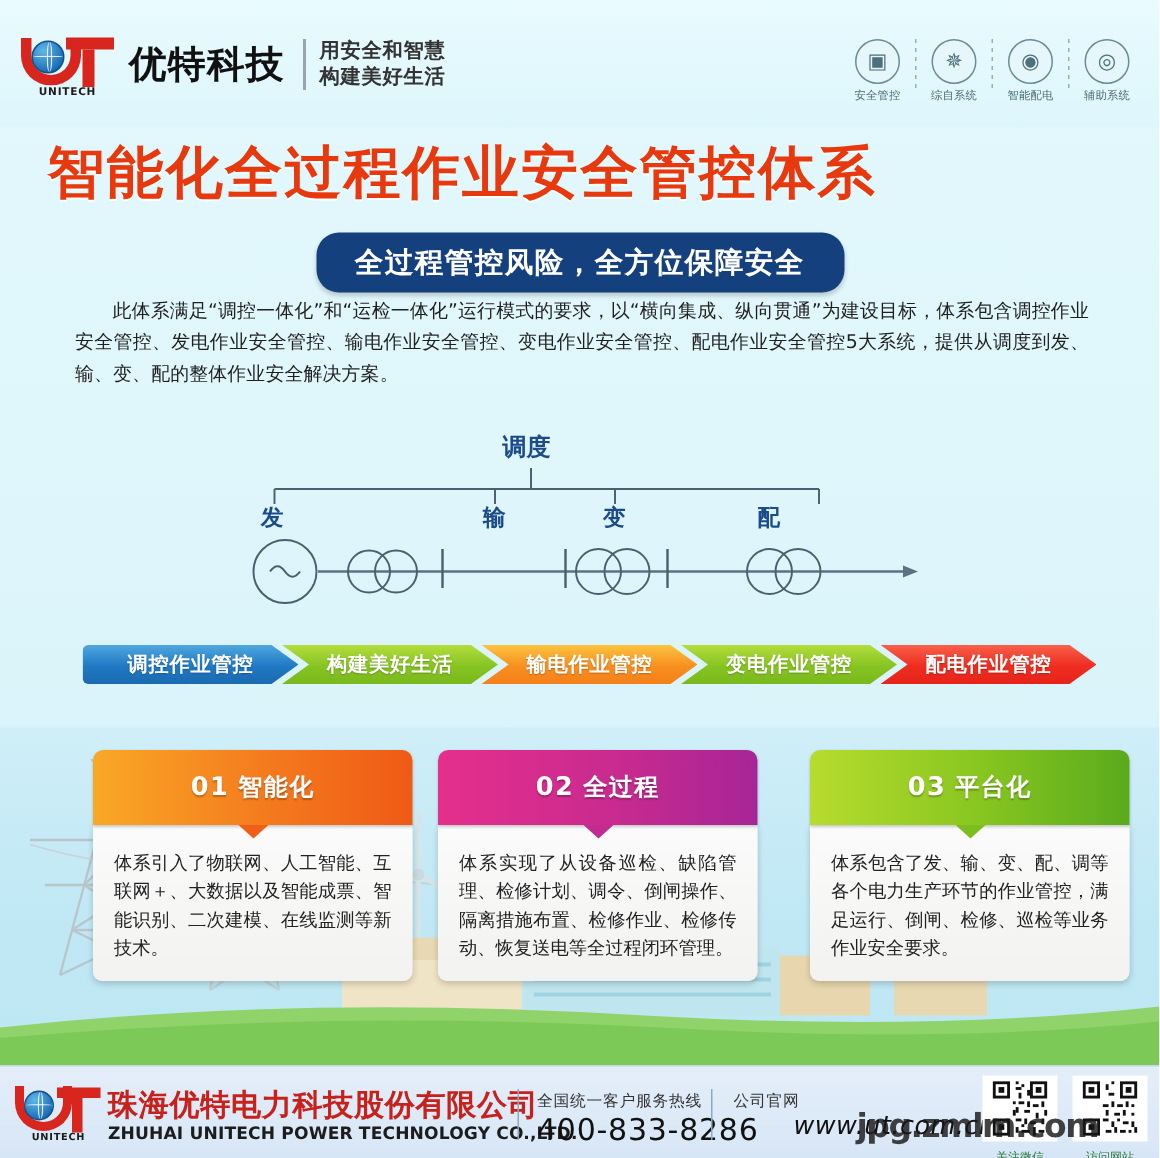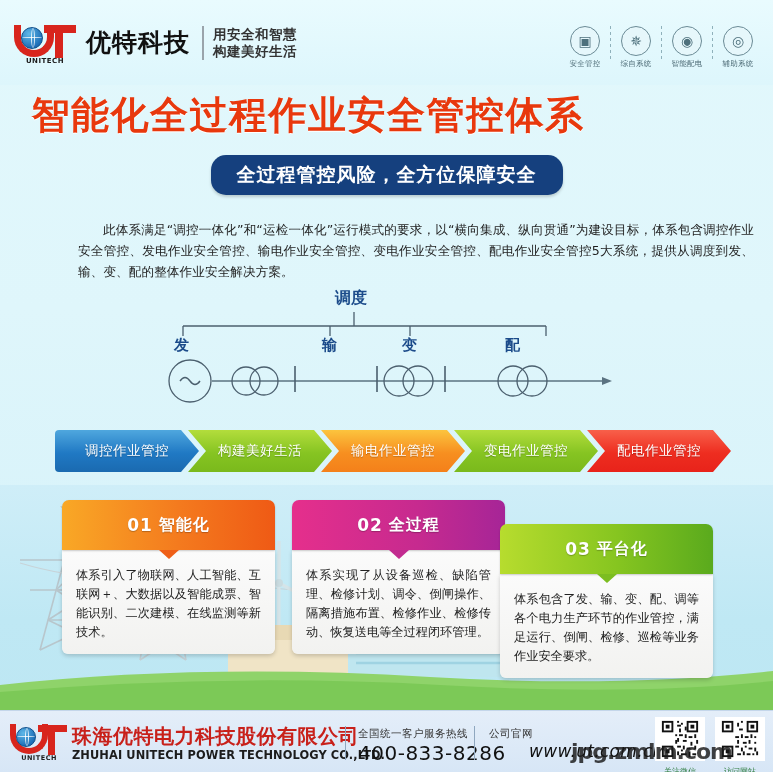--- a/index.html
+++ b/index.html
@@ -89,44 +89,43 @@
     background:#15407e; color:#fff;
     border-radius:15px;
     padding:7px 26px;
     font-size:19px; font-weight:bold; letter-spacing:1px;
     box-shadow: 0 2px 3px rgba(0,0,0,.18);
     white-space:nowrap;
   }
 
   
   .intro {
-    position:absolute; left:50px; top:219px; width:676px;
+    position:absolute; left:50px; top:196px; width:676px;
     font-size:12.6px; line-height:21px; color:#1f1f1f;
     text-align:justify; text-indent:25px;
     letter-spacing:.1px;
-    margin-left:28px;
   }
 
   
   .sld { position:absolute; left:150px; top:288px; width:470px; height:115px; }
   .sld svg { display:block; }
   .sld-label {
     position:absolute; font-size:15px; font-weight:bold; color:#1b4b8a;
   }
   .sld-top-label { position:absolute; font-size:16px; font-weight:bold; color:#1b4b8a; }
 
   
   .chevbar {
     position:absolute; left:55px; top:430px; width:665px; height:42px;
     display:flex;
   }
   .chev {
-    position:relative; flex:1; height:42px;
+    position:relative; flex:1; height:26px;
     display:flex; align-items:center; justify-content:center;
-    color:#fff; font-size:13.5px; font-weight:normal; letter-spacing:.5px;
+    color:#fff; font-size:13.5px; font-weight:bold; letter-spacing:.5px;
     margin-right:-11px;
     clip-path: polygon(0 0, calc(100% - 18px) 0, 100% 50%, calc(100% - 18px) 100%, 0 100%, 18px 50%);
     text-shadow:0 1px 1px rgba(0,0,0,.25);
   }
   .chev:first-child { clip-path: polygon(0 0, calc(100% - 18px) 0, 100% 50%, calc(100% - 18px) 100%, 0 100%); border-radius:4px 0 0 4px;}
   .chev.c0 { background:linear-gradient(180deg,#4fa7de 0%, #2079c4 55%, #1a6ab0 100%); }
   .chev.c1 { background:linear-gradient(180deg,#b3dd3c 0%, #86c422 55%, #7ab91c 100%); }
   .chev.c2 { background:linear-gradient(180deg,#fcc43e 0%, #f78f20 55%, #f4801a 100%); }
   .chev.c3 { background:linear-gradient(180deg,#b3dd3c 0%, #86c422 55%, #7ab91c 100%); }
   .chev.c4 { background:linear-gradient(180deg,#f8604a 0%, #ee2d20 55%, #e8231a 100%); }
@@ -136,21 +135,21 @@
     position:absolute; left:0; top:485px; width:773px; height:225px;
     overflow:hidden;
     background: linear-gradient(180deg,#cfeef8 0%, #bfe8f4 60%, #bde7f3 100%);
   }
 
   
   .cards { position:absolute; left:0; top:500px; width:773px; height:150px; }
   .card { position:absolute; width:213px; }
   .card.k0 { left:62px; }
   .card.k1 { left:292px; }
-  .card.k2 { left:500px;margin-top:24px; }
+  .card.k2 { left:540px; }
   .card-head {
     height:50px; border-radius:7px 7px 0 0;
     display:flex; align-items:center; justify-content:center;
     color:#fff; font-size:16px; font-weight:bold; letter-spacing:1px;
     position:relative;
     box-shadow:0 1px 2px rgba(0,0,0,.2);
     text-shadow:0 1px 1px rgba(0,0,0,.25);
   }
   .card-head .num { font-size:17px; margin-right:6px; }
   .card-head:after {

